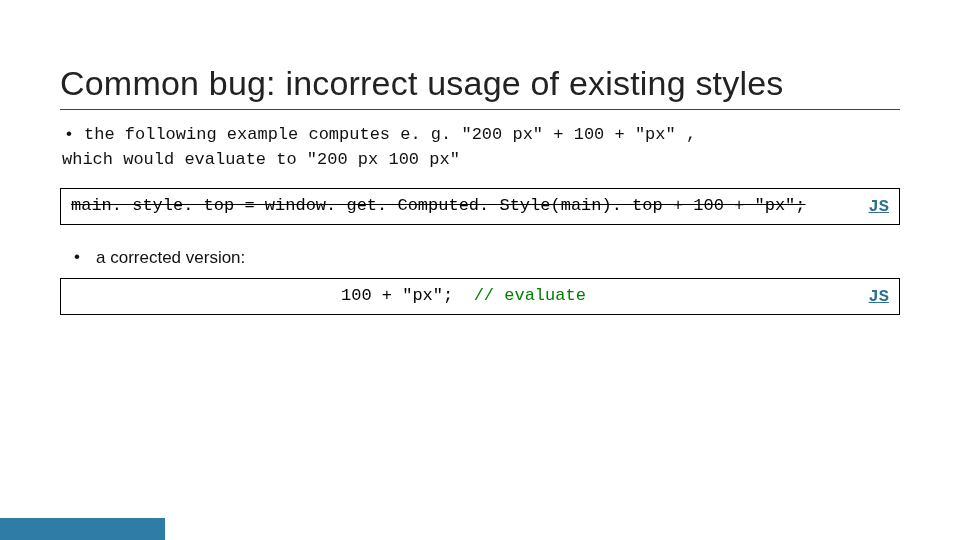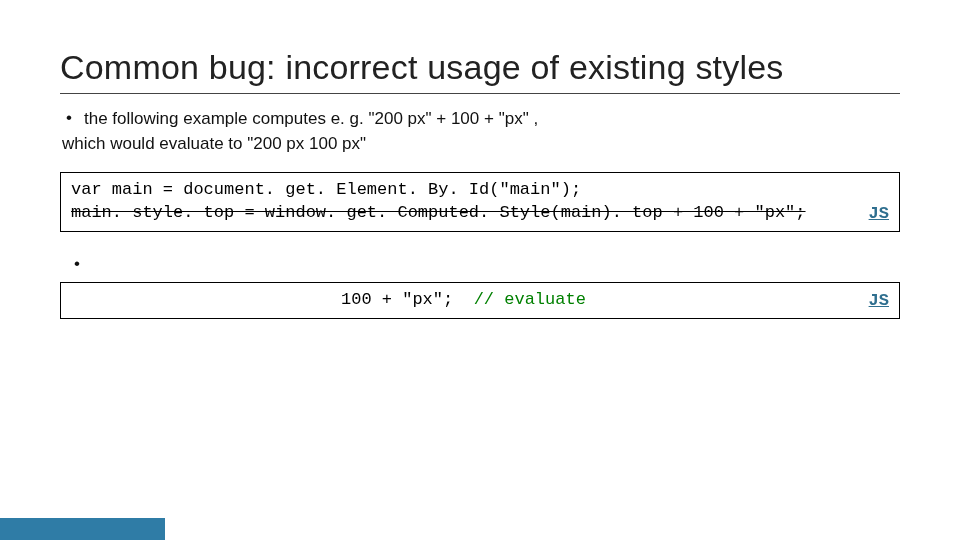--- a/index.html
+++ b/index.html
@@ -5,21 +5,21 @@
   * { margin: 0; padding: 0; box-sizing: border-box; }
   body {
     width: 960px;
     height: 540px;
     background: #ffffff;
     font-family: "Segoe UI", "Helvetica Neue", Arial, sans-serif;
     position: relative;
     overflow: hidden;
   }
   .slide {
-    padding: 48px 60px 0 60px;
+    padding: 64px 60px 0 60px;
   }
   .title {
     font-size: 34px;
     font-weight: 300;
     color: #222;
     letter-spacing: 0.2px;
     border-bottom: 1px solid #444;
     padding-bottom: 6px;
     margin-bottom: 14px;
   }
@@ -37,21 +37,21 @@
     text-align: left;
   }
   .bullet-text { line-height: 1.35; }
   .bullet-cont {
     font-size: 17px;
     color: #111;
     padding-left: 2px;
     margin-bottom: 16px;
     line-height: 1.35;
   }
-  .quoted { font-family: Liberation Sans, sans-serif; }
+  .quoted { font-family: Liberation Mono, monospace; }
   .codebox {
     border: 1.5px solid #000;
     padding: 6px 10px 6px 10px;
     font-family: "Courier New", monospace;
     font-size: 17px;
     background: #fff;
     position: relative;
     margin-bottom: 22px;
     line-height: 1.35;
   }
@@ -94,27 +94,27 @@
 
   <h1 class="title">Common bug: incorrect usage of existing styles</h1>
 
   <div class="bullet-row">
     <span class="bullet-dot">•</span>
     <span class="bullet-text quoted">the following example computes e. g. "200 px" + 100 + "px" ,</span>
   </div>
   <div class="bullet-cont quoted">which would evaluate to "200 px 100 px"</div>
 
   <div class="codebox">
-    <div class="line">var main = document. get. Element. By. Id("main");</div>
     <div class="line strike">main. style. top = window. get. Computed. Style(main). top + 100 + "px";</div>
     <div class="lang-badge">JS</div>
   </div>
 
   <div class="second-bullet">
     <span class="bullet-dot">•</span>
+    <span class="bullet-text" style="padding-left:4px">a corrected version:</span>
   </div>
 
   <div class="codebox">
     <div class="line"><span class="line2indentB"></span><span>100 + "px";</span>  <span class="comment">// evaluate</span></div>
     <div class="lang-badge">JS</div>
   </div>
 
 </div>
 
 <div class="footer-bar"></div>

